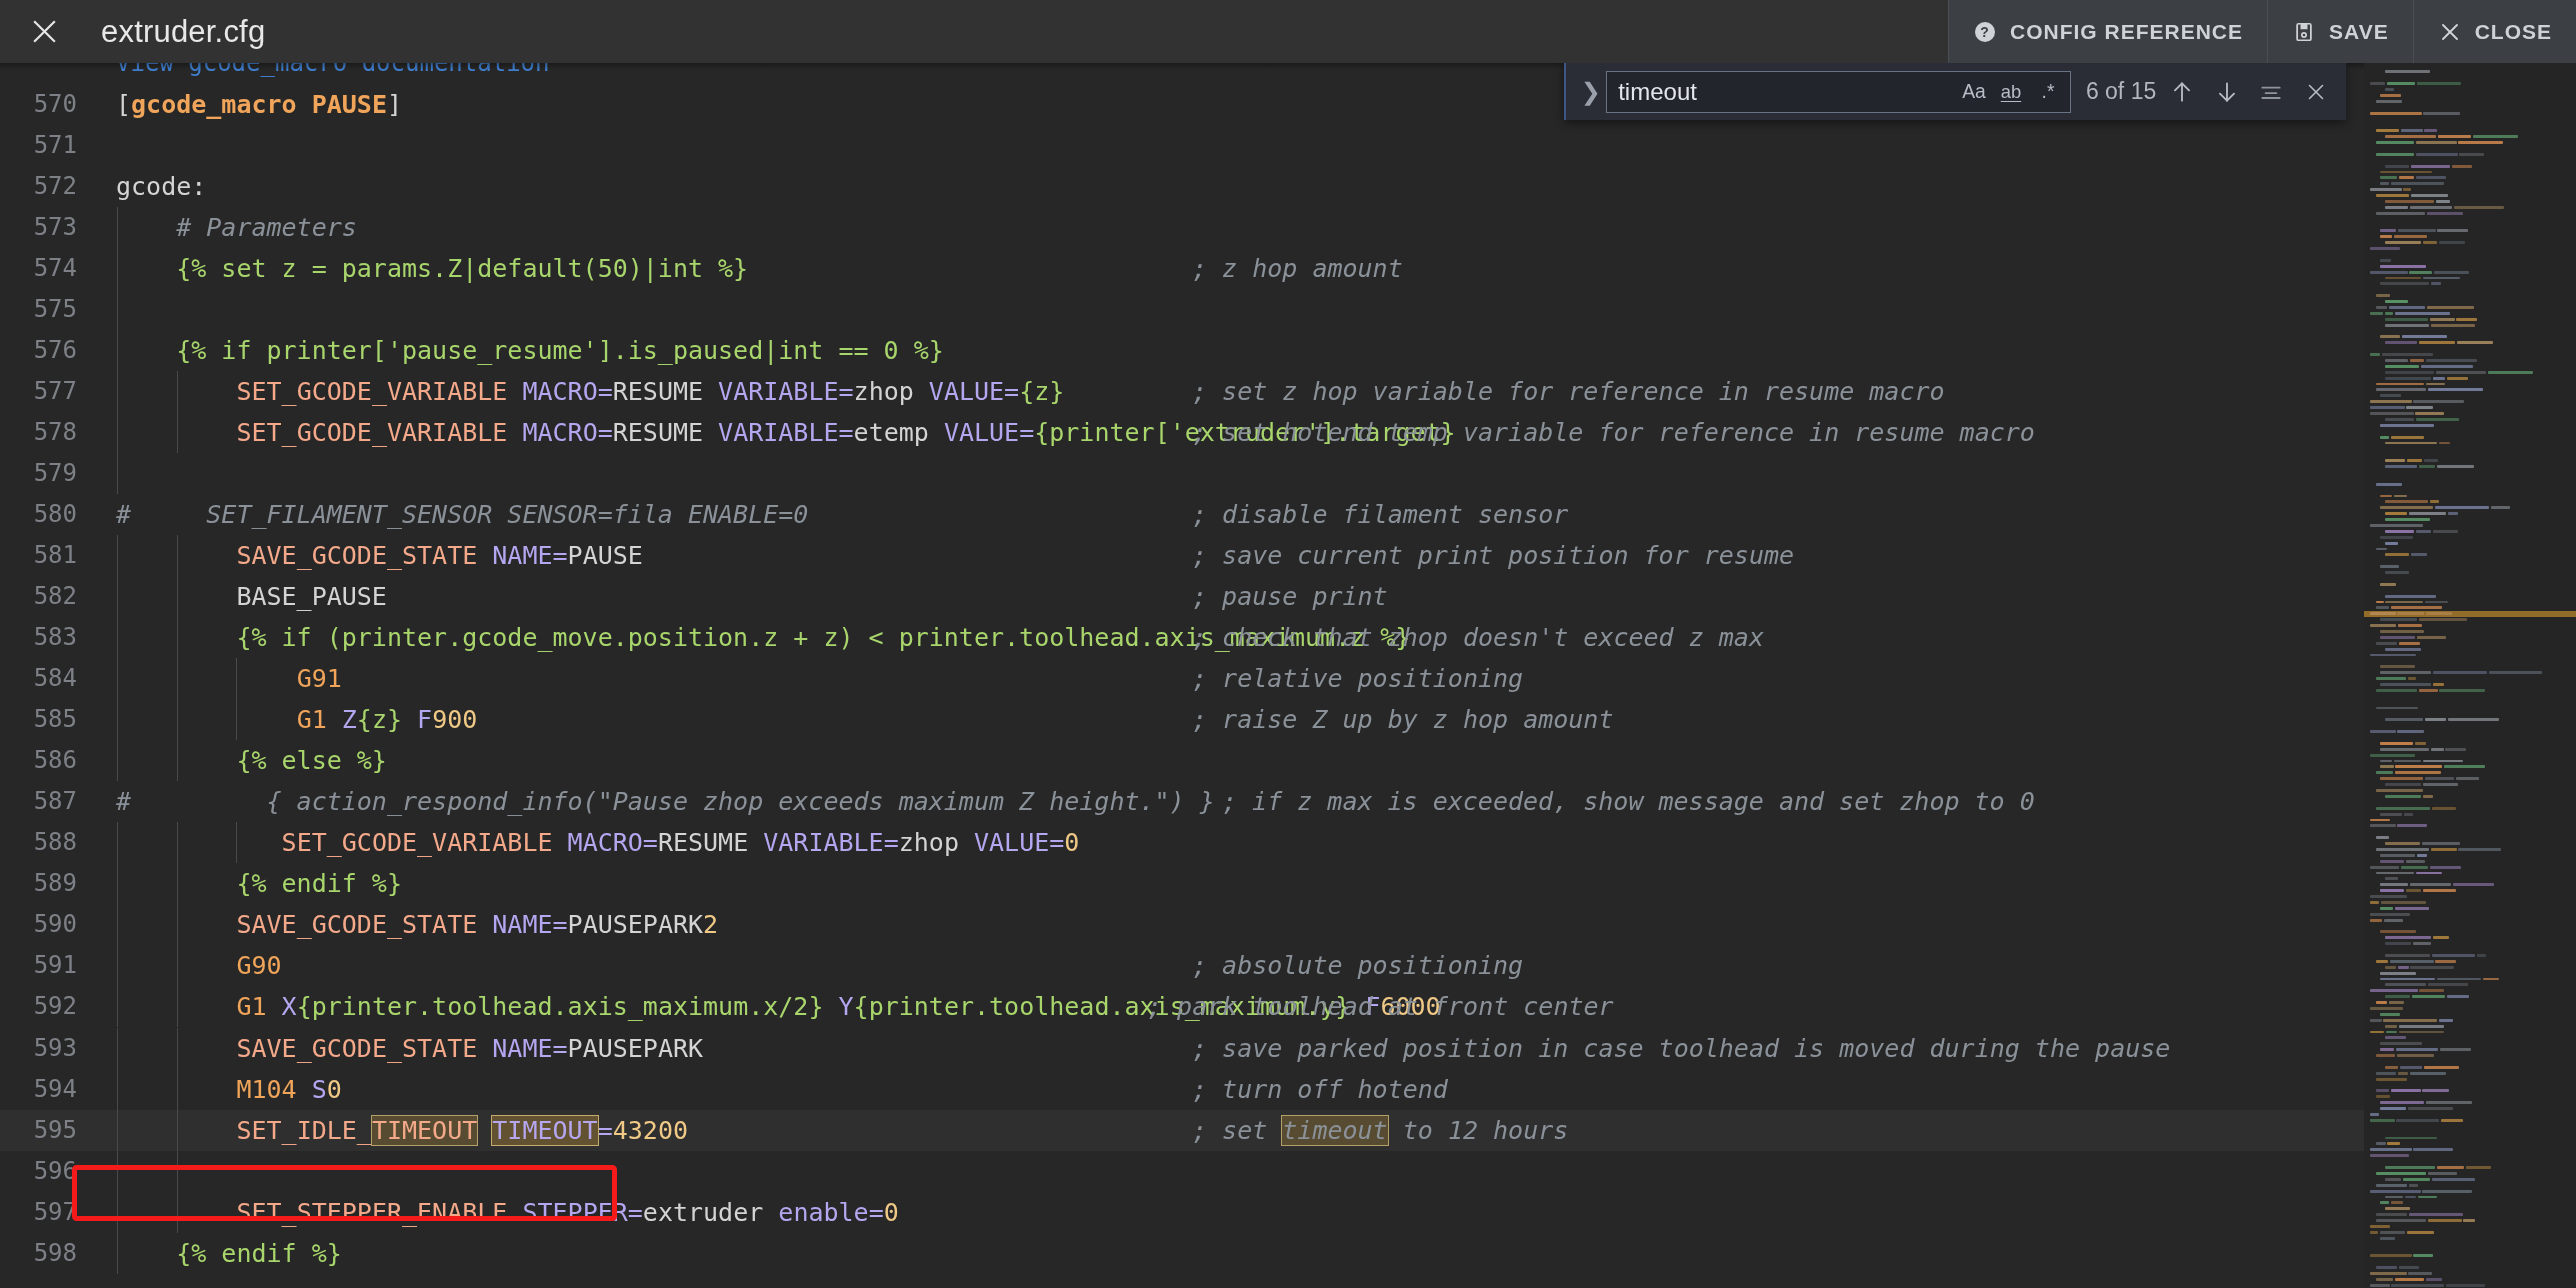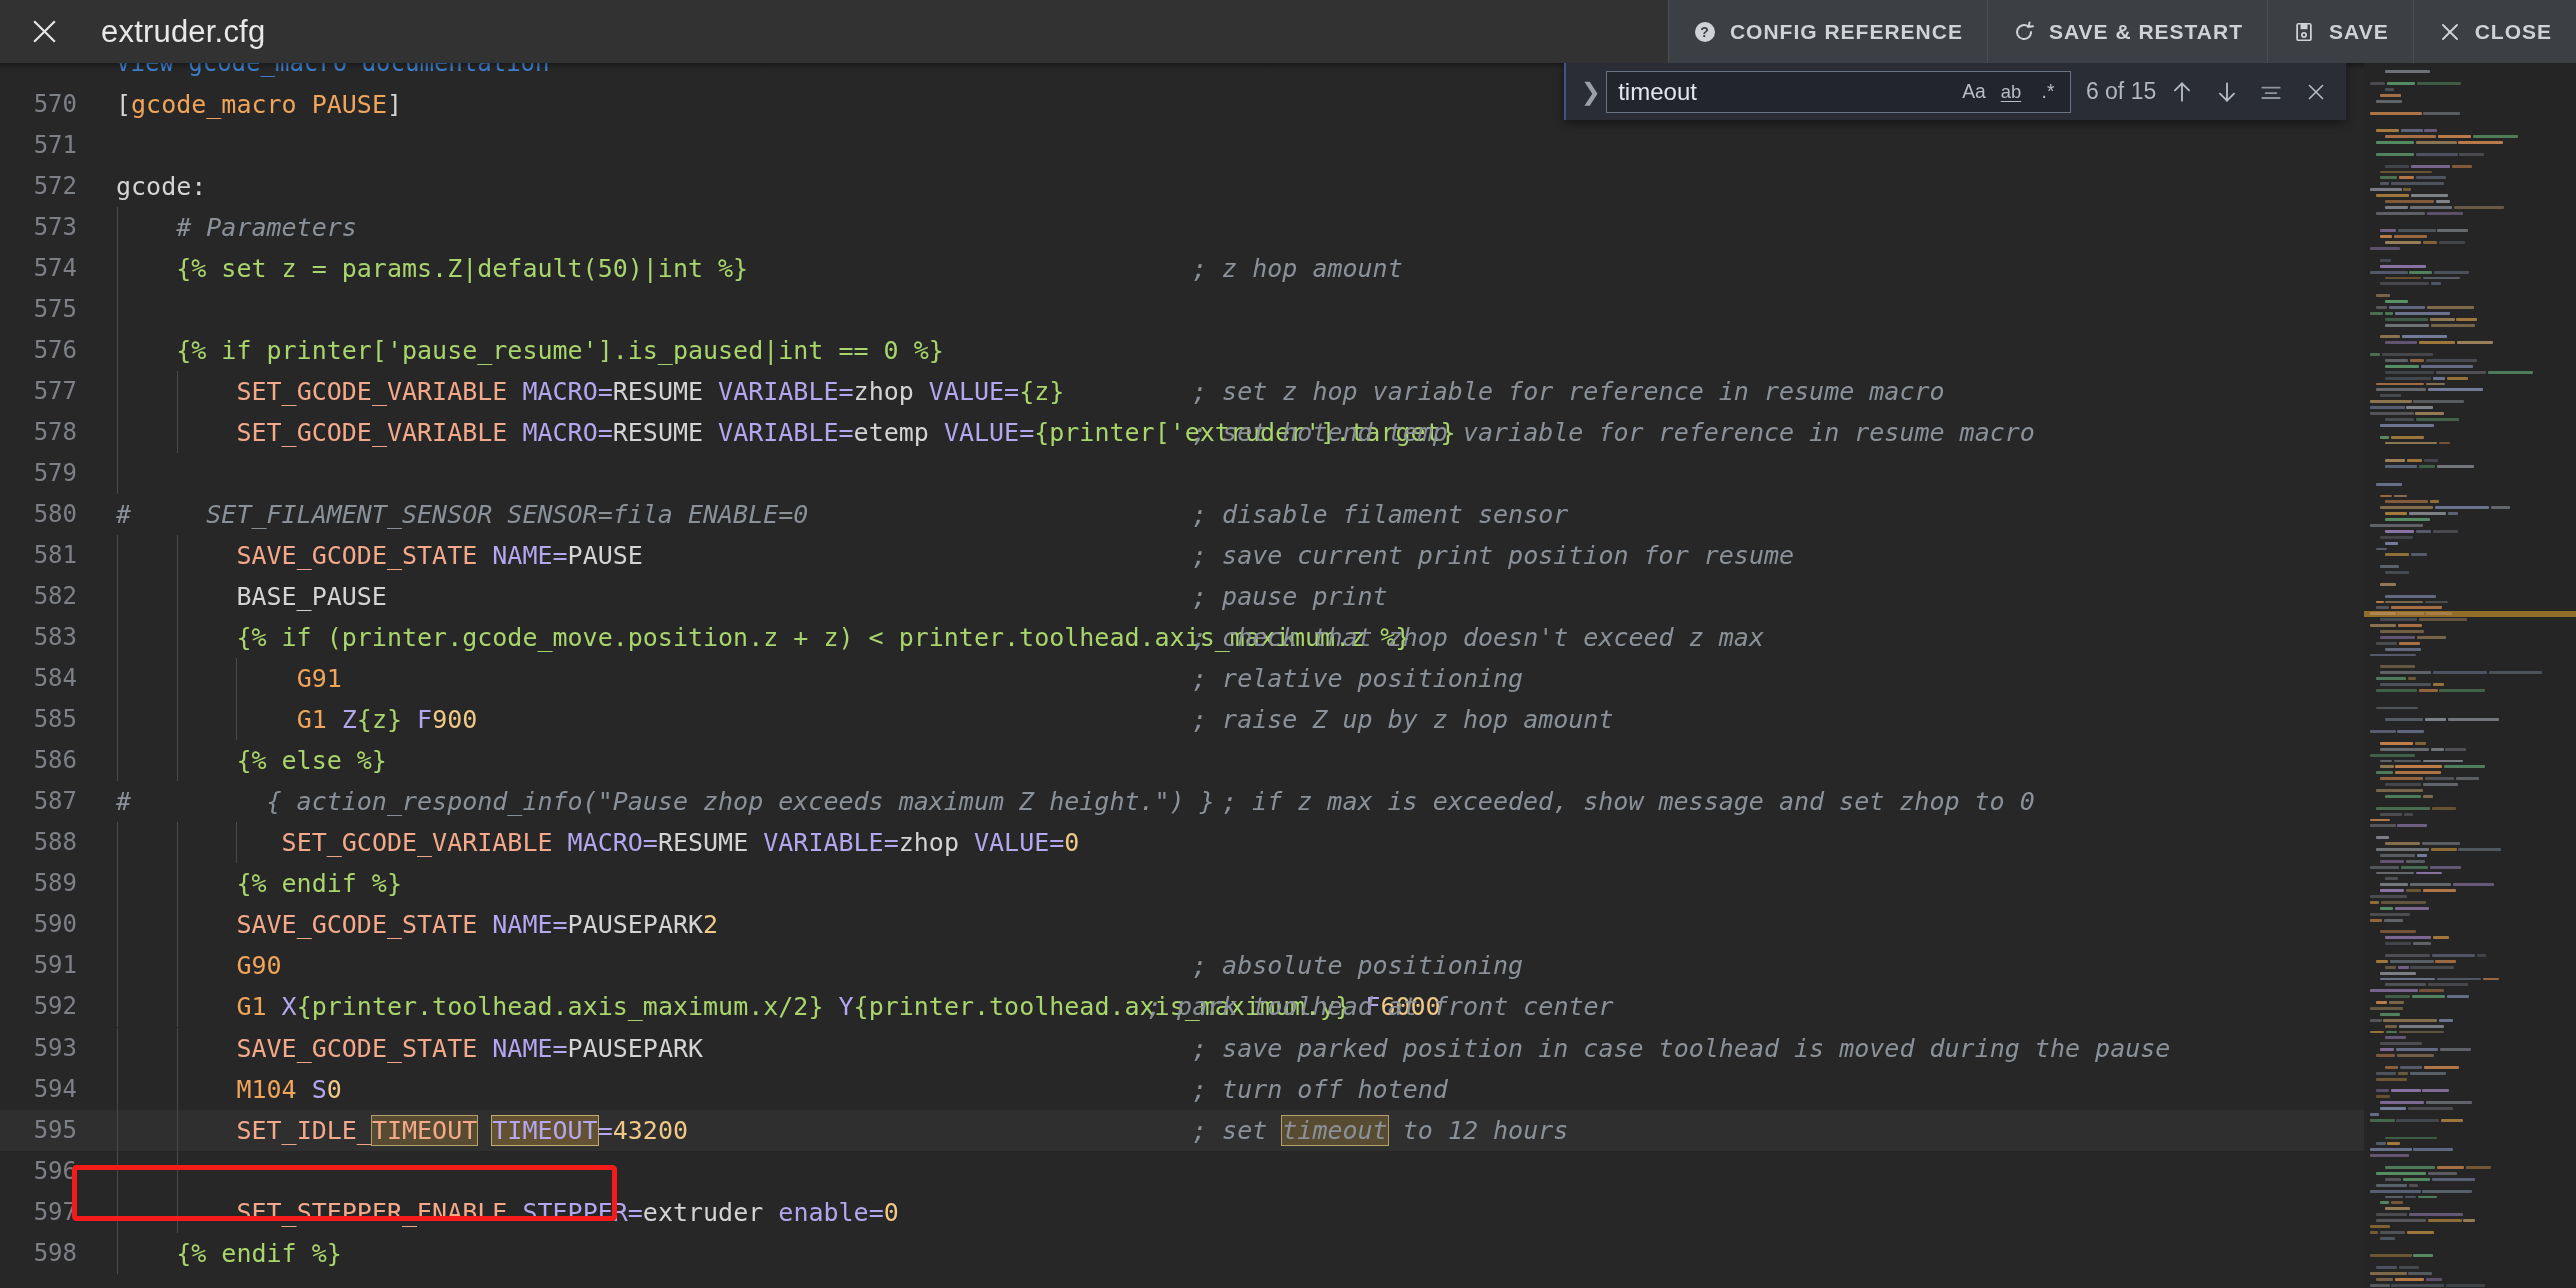--- a/index.html
+++ b/index.html
@@ -129,21 +129,21 @@
     width: 0.9px;
     height: 41px;
     background: #4a4a4a;
   }
 
   
   .c-cmd      { color: #f4a98a; }            
   .c-param    { color: #b5a6f0; }            
   .c-plain    { color: #d4d4d4; }
   .c-jinja    { color: #a9d66c; }            
-  .c-section  { color: #f0a55a; }            
+  .c-section  { color: #f0a55a; font-weight: bold; }            
   .c-bracket  { color: #d4d4d4; }
   .c-comment  { color: #8a9199; font-style: italic; }
   .c-gcode    { color: #f0a55a; }            
   .c-axis     { color: #b5a6f0; }
   .c-num      { color: #f0c987; }
 
   .codelens {
     position: absolute;
     left: 116px;
     color: #3f7fd0;
@@ -313,29 +313,20 @@
     <div class="hdr-btn">
       <span class="ic">
         <svg width="24" height="24" viewBox="0 0 24 24" style="font-size:22.5px">
           <circle cx="12" cy="12" r="10" fill="#cfd2d6"></circle>
           <text x="12" y="17.4" font-size="14" font-weight="bold" text-anchor="middle" fill="#3c3f44" font-family="Liberation Sans, sans-serif">?</text>
         </svg>
       </span>
       <span>CONFIG REFERENCE</span>
     </div>
 
-    <div class="hdr-btn">
-      <span class="ic">
-        <svg width="24" height="24" viewBox="0 0 24 24" fill="none" stroke="#cfd2d6" stroke-width="2" stroke-linecap="round">
-          <path d="M19 12a7 7 0 1 1-2.6-5.4"></path>
-          <polyline points="17.6,2.4 16.6,6.8 21,6.2" fill="none"></polyline>
-        </svg>
-      </span>
-      <span>SAVE &amp; RESTART</span>
-    </div>
 
     <div class="hdr-btn">
       <span class="ic">
         <svg width="22" height="24" viewBox="0 0 24 24" fill="none" stroke="#cfd2d6" stroke-width="1.9">
           <rect x="4.5" y="3" width="15" height="18" rx="1.5"></rect>
           <rect x="8.2" y="3" width="7.6" height="6" fill="#cfd2d6" stroke="none"></rect>
           <circle cx="12" cy="15.2" r="2.3"></circle>
         </svg>
       </span>
       <span>SAVE</span>

